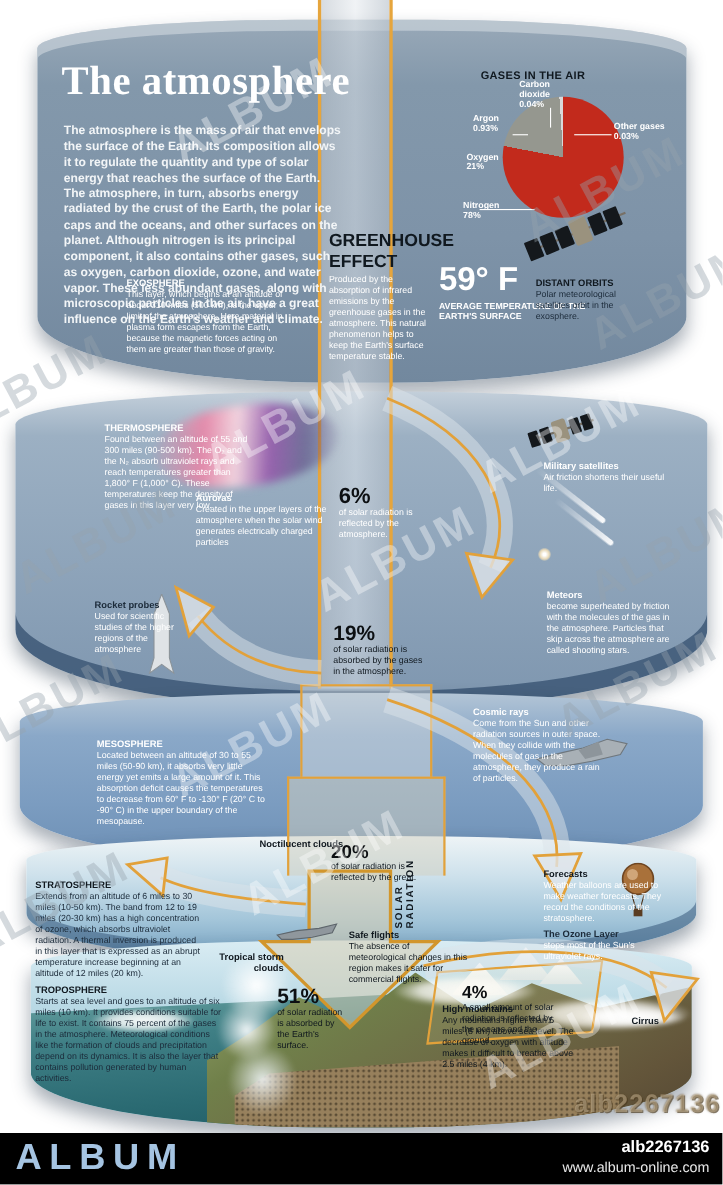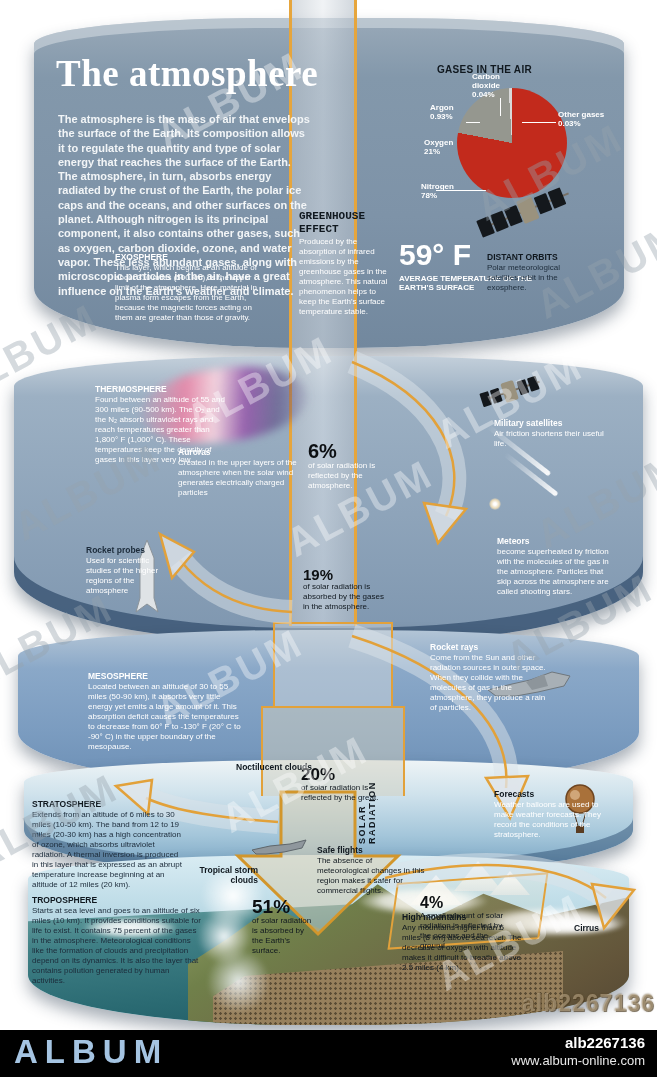--- a/index.html
+++ b/index.html
@@ -224,21 +224,21 @@
   <div class="pie-label" style="left:424px;top:138px;width:40px;">
     <span>Oxygen</span><br>
     <span>21%</span>
   </div>
   <div class="pie-label" style="left:421px;top:182px;width:46px;">
     <span>Nitrogen</span><br>
     <span>78%</span>
   </div>
 
   <div class="abs" style="left:299px;top:210px;width:90px;">
-    <div class="ann-title dark" style="font-size:11px;font-family:Liberation Mono, monospace;">GREENHOUSE EFFECT</div>
+    <div class="ann-title dark" style="font-size:16px;">GREENHOUSE EFFECT</div>
     <div class="ann-body white">Produced by the absorption of infrared emissions by the greenhouse gases in the atmosphere. This natural phenomenon helps to keep the Earth's surface temperature stable.</div>
   </div>
   <div class="abs" style="left:399px;top:240px;width:140px;">
     <div class="white" style="font-weight:bold;font-size:30px;line-height:1;">59° F</div>
     <div class="white" style="font-weight:bold;font-size:8px;margin-top:4px;">AVERAGE TEMPERATURE OF THE EARTH'S SURFACE</div>
   </div>
   <div class="abs" style="left:487px;top:252px;width:94px;">
     <div class="ann-title dark">DISTANT ORBITS</div>
     <div class="ann-body navy">Polar meteorological satellites orbit in the exosphere.</div>
   </div>
@@ -266,48 +266,52 @@
   </div>
   <div class="abs" style="left:497px;top:536px;width:120px;">
     <div class="ann-title white">Meteors</div>
     <div class="ann-body white">become superheated by friction with the molecules of the gas in the atmosphere. Particles that skip across the atmosphere are called shooting stars.</div>
   </div>
   <div class="abs" style="left:86px;top:545px;width:84px;">
     <div class="ann-title navy">Rocket probes</div>
     <div class="ann-body white">Used for scientific studies of the higher regions of the atmosphere</div>
   </div>
   <div class="abs" style="left:303px;top:567px;width:88px;">
-    <div class="pct-val" style="font-size:15px;">19%</div>
+    <div class="pct-val" style="font-size:19px;">19%</div>
     <div class="ann-body dark">of solar radiation is absorbed by the gases in the atmosphere.</div>
   </div>
 
   <div class="abs" style="left:88px;top:671px;width:154px;">
     <div class="ann-title white">MESOSPHERE</div>
     <div class="ann-body white">Located between an altitude of 30 to 55 miles (50-90 km), it absorbs very little energy yet emits a large amount of it. This absorption deficit causes the temperatures to decrease from 60° F to -130° F (20° C to -90° C) in the upper boundary of the mesopause.</div>
   </div>
   <div class="abs" style="left:430px;top:642px;width:120px;">
-    <div class="ann-title white">Rocket rays</div>
+    <div class="ann-title white">Cosmic rays</div>
     <div class="ann-body white">Come from the Sun and other radiation sources in outer space. When they collide with the molecules of gas in the atmosphere, they produce a rain of particles.</div>
   </div>
 
   <div class="abs" style="left:196px;top:762px;width:110px;margin-left:40px;">
     <div class="ann-title dark">Noctilucent clouds</div>
   </div>
   <div class="abs" style="left:301px;top:766px;width:86px;">
     <div class="pct-val" style="font-size:17px;">20%</div>
     <div class="ann-body dark">of solar radiation is reflected by the great.</div>
   </div>
   <div class="abs vertical-label" style="left:357px;top:748px;height:96px;">SOLAR RADIATION</div>
   <div class="abs" style="left:32px;top:799px;width:154px;">
     <div class="ann-title dark">STRATOSPHERE</div>
     <div class="ann-body navy">Extends from an altitude of 6 miles to 30 miles (10-50 km). The band from 12 to 19 miles (20-30 km) has a high concentration of ozone, which absorbs ultraviolet radiation. A thermal inversion is produced in this layer that is expressed as an abrupt temperature increase beginning at an altitude of 12 miles (20 km).</div>
   </div>
   <div class="abs" style="left:494px;top:789px;width:108px;">
     <div class="ann-title dark">Forecasts</div>
     <div class="ann-body white">Weather balloons are used to make weather forecasts. They record the conditions of the stratosphere.</div>
+  </div>
+  <div class="abs" style="left:494px;top:844px;width:114px;">
+    <div class="ann-title navy">The Ozone Layer</div>
+    <div class="ann-body white">stops most of the Sun's ultraviolet rays.</div>
   </div>
   <div class="abs" style="left:317px;top:845px;width:108px;">
     <div class="ann-title dark">Safe flights</div>
     <div class="ann-body dark">The absence of meteorological changes in this region makes it safer for commercial flights.</div>
   </div>
 
   <div class="abs" style="left:174px;top:865px;width:84px;text-align:right;">
     <div class="ann-title dark">Tropical storm clouds</div>
   </div>
   <div class="abs" style="left:32px;top:895px;width:172px;">

